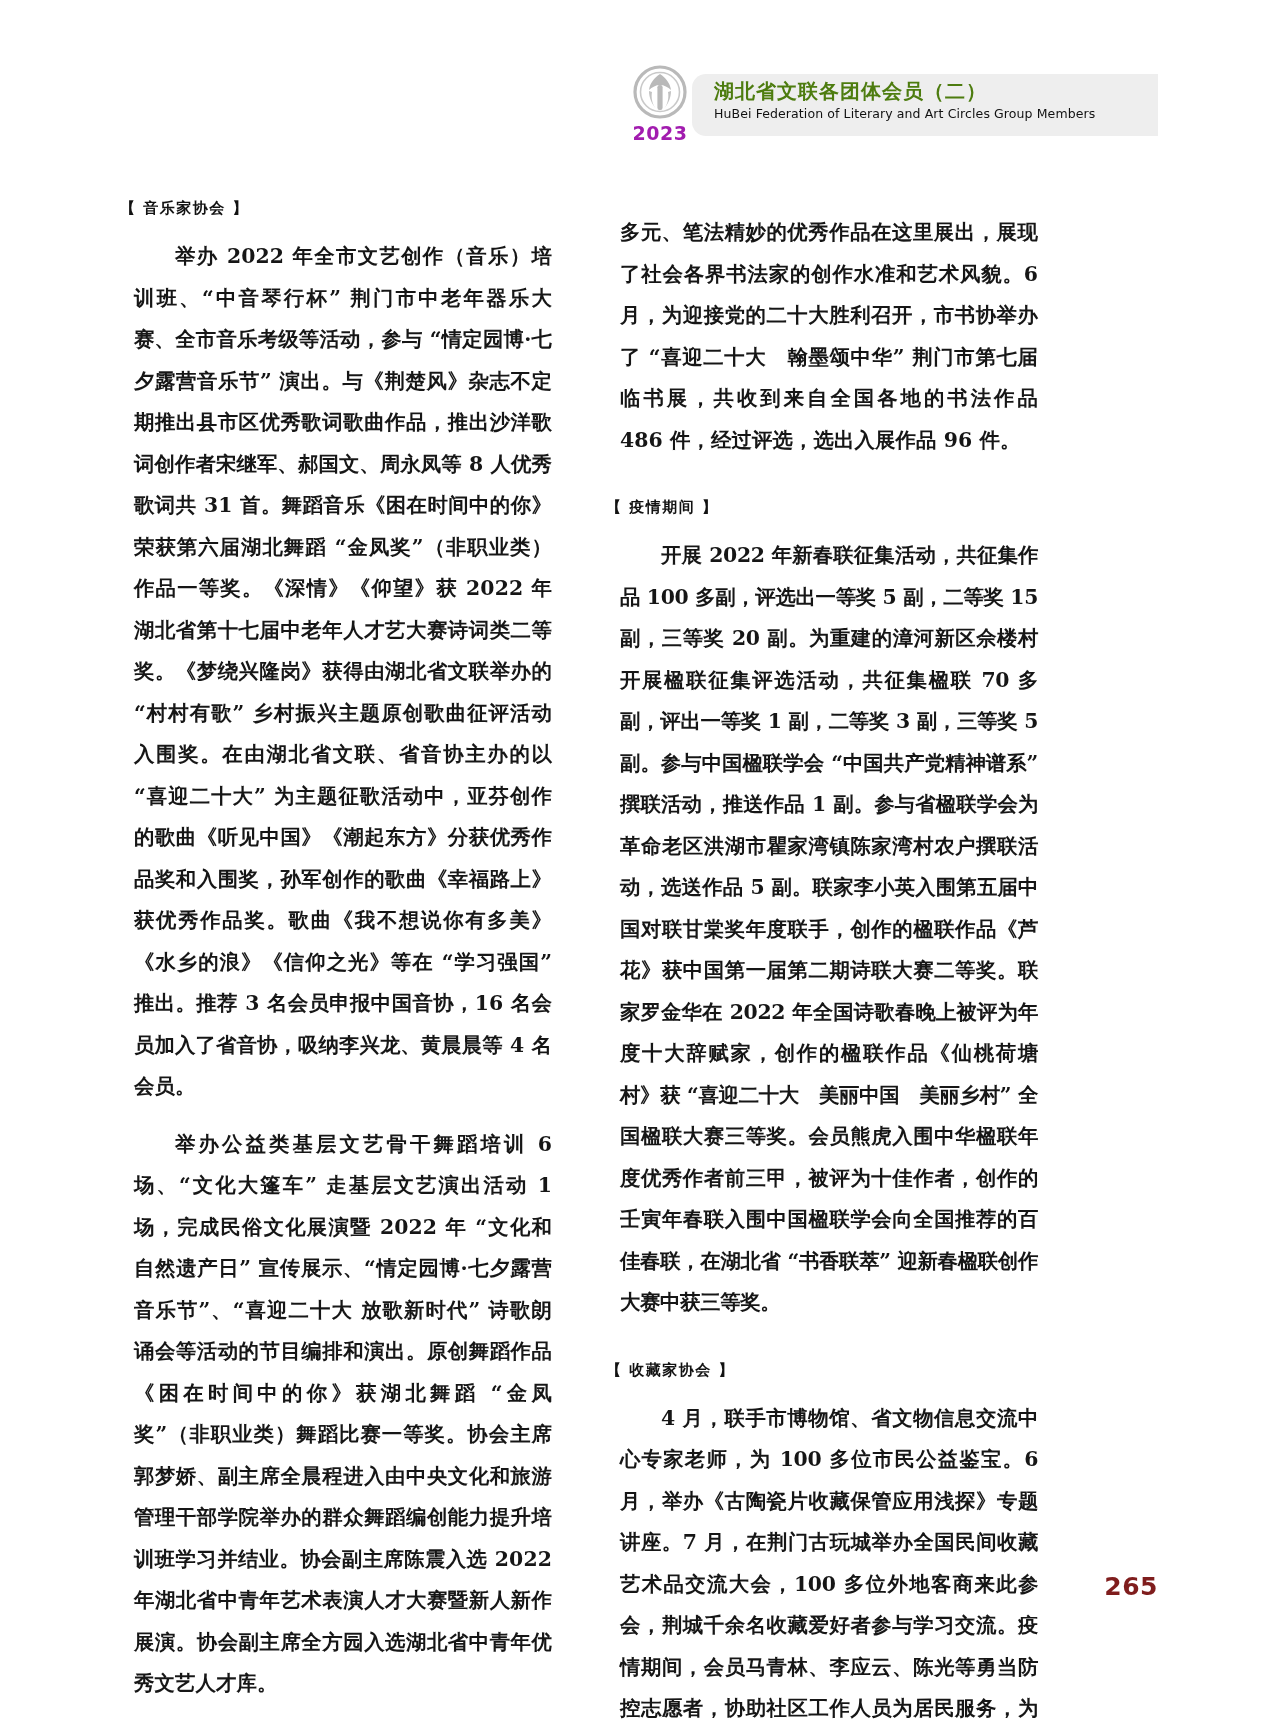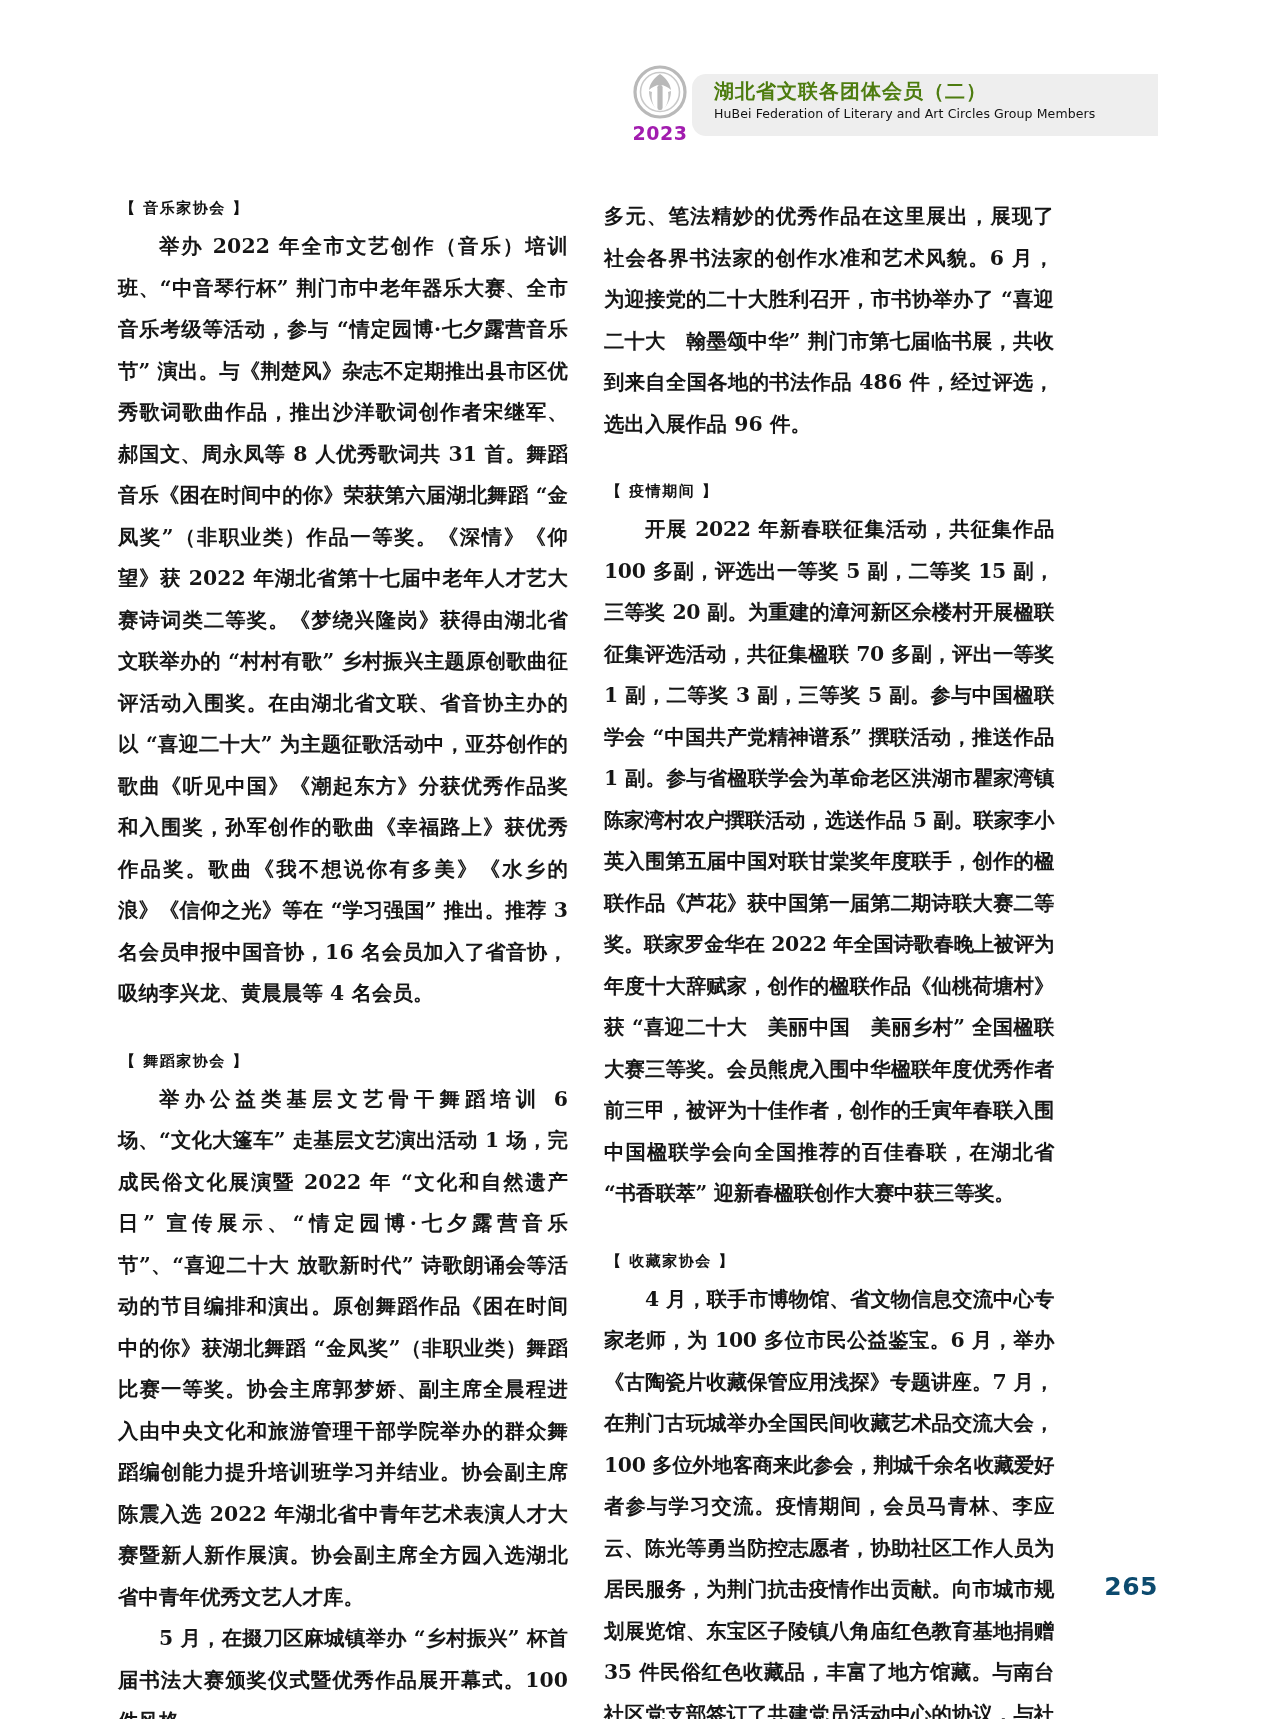--- a/index.html
+++ b/index.html
@@ -106,41 +106,41 @@
     font-weight: bold;
     font-size: 15px;
     color: #121212;
     letter-spacing: 1.5px;
     margin: 0 0 6px 2px;
     line-height: 1.6;
   }
   .sec-title.spaced-top { margin-top: 34px; }
 
   p.body {
-    margin: 0;
+    margin: 16px;
     font-size: 20.4px;
     line-height: 41.5px;
     text-align: justify;
     text-justify: inter-ideograph;
     text-indent: 41px;
     color: #161616;
     letter-spacing: 0.1px;
     font-family: "DejaVu Serif", "Liberation Serif", serif;
     font-weight: 600;
   }
   p.body.tight { letter-spacing: -0.35px; }
 
   .page-num {
     position: absolute;
     right: 118px;
     bottom: 118px;
     font-family: "DejaVu Sans", "Liberation Sans", sans-serif;
     font-weight: bold;
     font-size: 25px;
-    color: #0c4a6e;
+    color: #7f1d1d;
     letter-spacing: 0.5px;
   }
 </style>
 </head>
 <body>
 
 <div class="page">
 
   <div class="running-head">
     <div class="head-band"></div>
@@ -163,21 +163,20 @@
       <div class="head-cn">湖北省文联各团体会员（二）</div>
       <div class="head-en">HuBei Federation of Literary and Art Circles Group Members</div>
     </div>
   </div>
 
   <div class="col col-left">
 
     <h2 class="sec-title">【 音乐家协会 】</h2>
     <p class="body">举办 2022 年全市文艺创作（音乐）培训班、“中音琴行杯” 荆门市中老年器乐大赛、全市音乐考级等活动，参与 “情定园博·七夕露营音乐节” 演出。与《荆楚风》杂志不定期推出县市区优秀歌词歌曲作品，推出沙洋歌词创作者宋继军、郝国文、周永凤等 8 人优秀歌词共 31 首。舞蹈音乐《困在时间中的你》荣获第六届湖北舞蹈 “金凤奖”（非职业类）作品一等奖。《深情》《仰望》获 2022 年湖北省第十七届中老年人才艺大赛诗词类二等奖。《梦绕兴隆岗》获得由湖北省文联举办的 “村村有歌” 乡村振兴主题原创歌曲征评活动入围奖。在由湖北省文联、省音协主办的以 “喜迎二十大” 为主题征歌活动中，亚芬创作的歌曲《听见中国》《潮起东方》分获优秀作品奖和入围奖，孙军创作的歌曲《幸福路上》获优秀作品奖。歌曲《我不想说你有多美》《水乡的浪》《信仰之光》等在 “学习强国” 推出。推荐 3 名会员申报中国音协，16 名会员加入了省音协，吸纳李兴龙、黄晨晨等 4 名会员。</p>
 
-    <h2 class="sec-title spaced-top">【 舞蹈家协会 】</h2>
     <p class="body">举办公益类基层文艺骨干舞蹈培训 6 场、“文化大篷车” 走基层文艺演出活动 1 场，完成民俗文化展演暨 2022 年 “文化和自然遗产日” 宣传展示、“情定园博·七夕露营音乐节”、“喜迎二十大 放歌新时代” 诗歌朗诵会等活动的节目编排和演出。原创舞蹈作品《困在时间中的你》获湖北舞蹈 “金凤奖”（非职业类）舞蹈比赛一等奖。协会主席郭梦娇、副主席全晨程进入由中央文化和旅游管理干部学院举办的群众舞蹈编创能力提升培训班学习并结业。协会副主席陈震入选 2022 年湖北省中青年艺术表演人才大赛暨新人新作展演。协会副主席全方园入选湖北省中青年优秀文艺人才库。</p>
 
     <p class="body">5 月，在掇刀区麻城镇举办 “乡村振兴” 杯首届书法大赛颁奖仪式暨优秀作品展开幕式。100 件风格</p>
 
   </div>
 
   <div class="col col-right">
 
     <p class="body" style="text-indent:0;">多元、笔法精妙的优秀作品在这里展出，展现了社会各界书法家的创作水准和艺术风貌。6 月，为迎接党的二十大胜利召开，市书协举办了 “喜迎二十大　翰墨颂中华” 荆门市第七届临书展，共收到来自全国各地的书法作品 486 件，经过评选，选出入展作品 96 件。</p>
 

